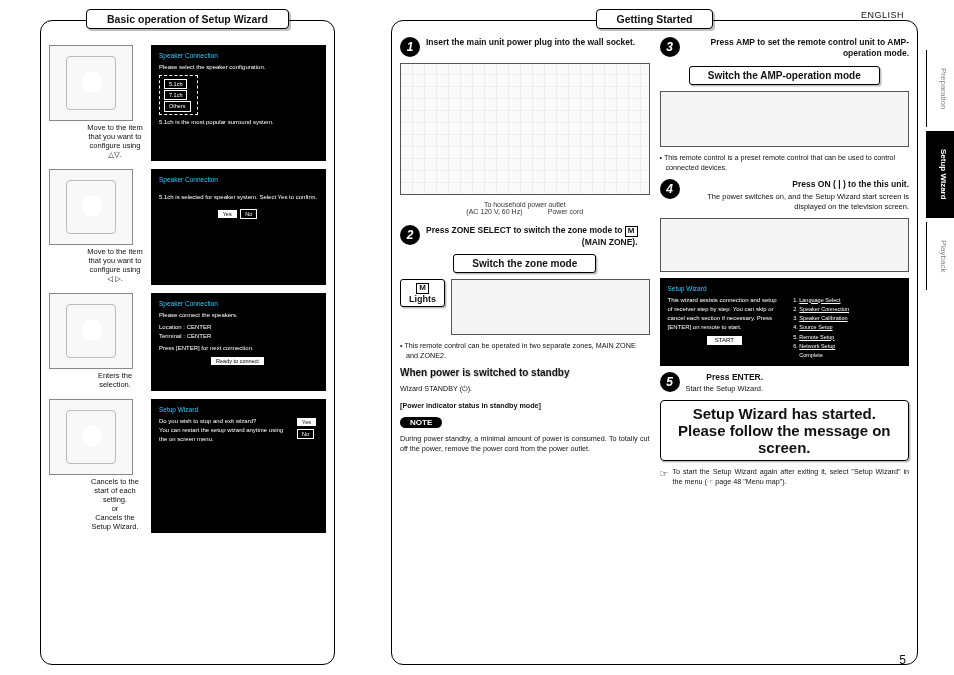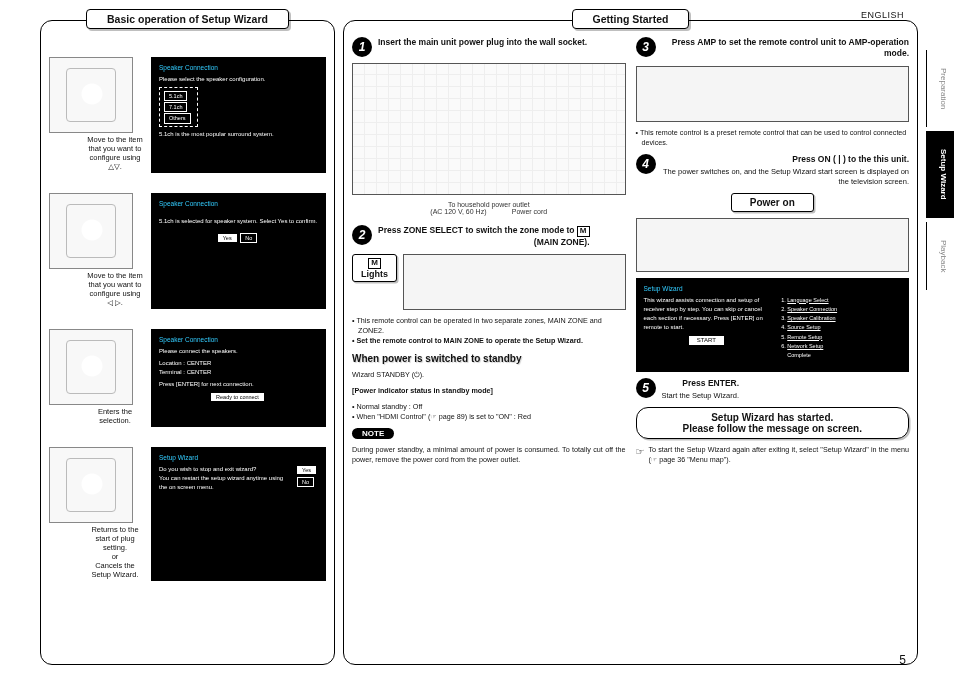--- a/index.html
+++ b/index.html
@@ -28,33 +28,33 @@
     writing-mode: vertical-rl; text-orientation: mixed;
     font-size: 8px; text-align: center;
     padding: 18px 6px; border-left: 1px solid #000;
     color: #888;
   }
   .tab.active { background: #000; color: #fff; font-weight: bold; }
   
   .panel {
     border: 1px solid #000; border-radius: 12px;
     padding: 10px 8px; position: relative;
-    display: flex; flex-direction: column; gap: 20px;
+    display: flex; flex-direction: column; gap: 8px;
   }
   .panel-title-wrap {
     position: absolute; top: -12px; left: 0; right: 0;
     display: flex; justify-content: center;
   }
   .panel-title {
     background: #fff; border: 1px solid #000; border-radius: 4px;
     padding: 3px 20px; font-weight: bold; font-size: 10.5px;
     box-shadow: 2px 2px 0 rgba(0,0,0,0.25);
   }
   .left-col { width: 295px; }
-  .right-col { flex: 1; }
+  .right-col { flex: 1; margin-left: 48px; }
   
   .leftrow { display: flex; gap: 6px; align-items: stretch; }
   .remote-thumb {
     width: 84px; height: 76px; border: 1px solid #888;
     background:
       radial-gradient(circle at 50% 50%, #fff 0 10px, transparent 11px) 12px 6px /60px 60px no-repeat,
       #f8f8f8;
     display:flex; align-items:center; justify-content:center;
     font-size:6px; color:#777; position:relative;
   }
@@ -179,21 +179,21 @@
           <div style="margin-top:3px">Location   : CENTER</div>
           <div>Terminal  : CENTER</div>
           <div style="margin-top:3px">Press [ENTER] for next connection.</div>
           <div style="text-align:center; margin-top:3px"><span class="bb-btn">Ready to connect</span></div>
         </div>
       </div>
 
       <div class="leftrow">
         <div style="width:96px">
           <div class="remote-thumb"></div>
-          <div class="leftcap" style="white-space:pre-line">Returns to the start of plug setting.
+          <div class="leftcap" style="white-space:pre-line">Cancels to the start of each setting.
 or
 Cancels the Setup Wizard.</div>
         </div>
         <div class="blackbox">
           <div class="bb-title">Setup Wizard</div>
           <div style="display:flex; gap:6px;">
             <div style="flex:1; white-space:pre-line">Do you wish to stop and exit wizard?
 You can restart the setup wizard anytime using the on screen menu.</div>
             <div>
               <div class="bb-btn">Yes</div><br>
@@ -223,63 +223,59 @@
             &nbsp;&nbsp;&nbsp;&nbsp;&nbsp;&nbsp;&nbsp;&nbsp;&nbsp;&nbsp;&nbsp;
             <span>Power cord</span>
           </div>
 
           <div class="steprow" style="margin-top:4px">
             <span class="stepnum">2</span>
             <div class="steptext">
               <span>Press </span><b>ZONE SELECT</b><span> to switch the zone mode to </span><span class="boxed-letter">M</span><br><span>(MAIN ZONE).</span>
             </div>
           </div>
+          <div class="center"><span class="box-heading">Switch the zone mode</span></div>
           <div style="display:flex; gap:6px; align-items:flex-start;">
             <div class="box-heading" style="padding:2px 8px; font-size:9px; text-align:center">
               <span class="boxed-letter">M</span><br>
               <span>Lights</span>
             </div>
             <div class="mini-diagram" style="flex:1; height:56px"></div>
           </div>
           <ul class="bul">
             <li>This remote control can be operated in two separate zones, MAIN ZONE and ZONE2.</li>
-            <li style="font-weight:bold">Set the remote control to MAIN ZONE to operate the Setup Wizard.</li>
           </ul>
 
           <h4 class="sec">When power is switched to standby</h4>
           <div class="smalltext">Wizard STANDBY (⏻).</div>
           <div class="smalltext" style="font-weight:bold">[Power indicator status in standby mode]</div>
-          <ul class="bul">
-            <li>Normal standby : Off</li>
-            <li>When "HDMI Control" (☞ page 89) is set to "ON" : Red</li>
-          </ul>
           <div><span class="note-badge">NOTE</span></div>
           <div class="smalltext" style="text-align:justify">During power standby, a minimal amount of power is consumed. To totally cut off the power, remove the power cord from the power outlet.</div>
         </div>
 
         <div class="rcol">
           <div class="steprow">
             <span class="stepnum">3</span>
             <div class="steptext">
               <span>Press </span><b>AMP</b><span> to set the remote control unit to AMP-operation mode.</span>
             </div>
           </div>
+          <div class="center"><span class="box-heading">Switch the AMP-operation mode</span></div>
           <div class="mini-diagram" style="height:56px"></div>
           <ul class="bul">
               <li>This remote control is a preset remote control that can be used to control connected devices.</li>
             </ul>
 
           <div class="steprow">
             <span class="stepnum">4</span>
             <div class="steptext">
               <span>Press </span><b>ON ( | )</b><span> to the this unit.</span>
               <span class="n">The power switches on, and the Setup Wizard start screen is displayed on the television screen.</span>
             </div>
           </div>
-          <div class="center"><span class="box-heading">Power on</span></div>
           <div class="mini-diagram" style="height:40px"></div>
 
           <div class="blackbox wiz">
             <div class="bb-title">Setup Wizard</div>
             <div class="cols">
               <div style="flex:1">
                 <div>This wizard assists connection and setup of receiver step by step. You can skip or cancel each section if necessary. Press [ENTER] on remote to start.</div>
                 <div class="center"><span class="start-btn">START</span></div>
               </div>
               <div style="flex:1">
@@ -297,28 +293,28 @@
           </div>
 
           <div class="steprow">
             <span class="stepnum">5</span>
             <div class="steptext">
               <span>Press </span><b>ENTER.</b>
               <span class="n">Start the Setup Wizard.</span>
             </div>
           </div>
 
-          <div class="center" style="border:1px solid #000; border-radius:12px; padding:4px 12px; box-shadow:1.5px 1.5px 0 rgba(0,0,0,.25); font-weight:bold; font-size:10px;">
+          <div class="center" style="border:1px solid #000; border-radius:4px; padding:4px 12px; box-shadow:1.5px 1.5px 0 rgba(0,0,0,.25); font-weight:bold; font-size:15px;">
             <div>Setup Wizard has started.</div>
             <div>Please follow the message on screen.</div>
           </div>
 
           <div class="keep-flex smalltext" style="text-align:justify">
             <span class="hand">☞</span>
-            <span>To start the Setup Wizard again after exiting it, select "Setup Wizard" in the menu (☞ page 36 "Menu map").</span>
+            <span>To start the Setup Wizard again after exiting it, select "Setup Wizard" in the menu (☞ page 48 "Menu map").</span>
           </div>
         </div>
       </div>
     </div>
   </div>
 
   <div class="tabs">
     <div class="tab">Preparation</div>
     <div class="tab active">Setup Wizard</div>
     <div class="tab">Playback</div>

